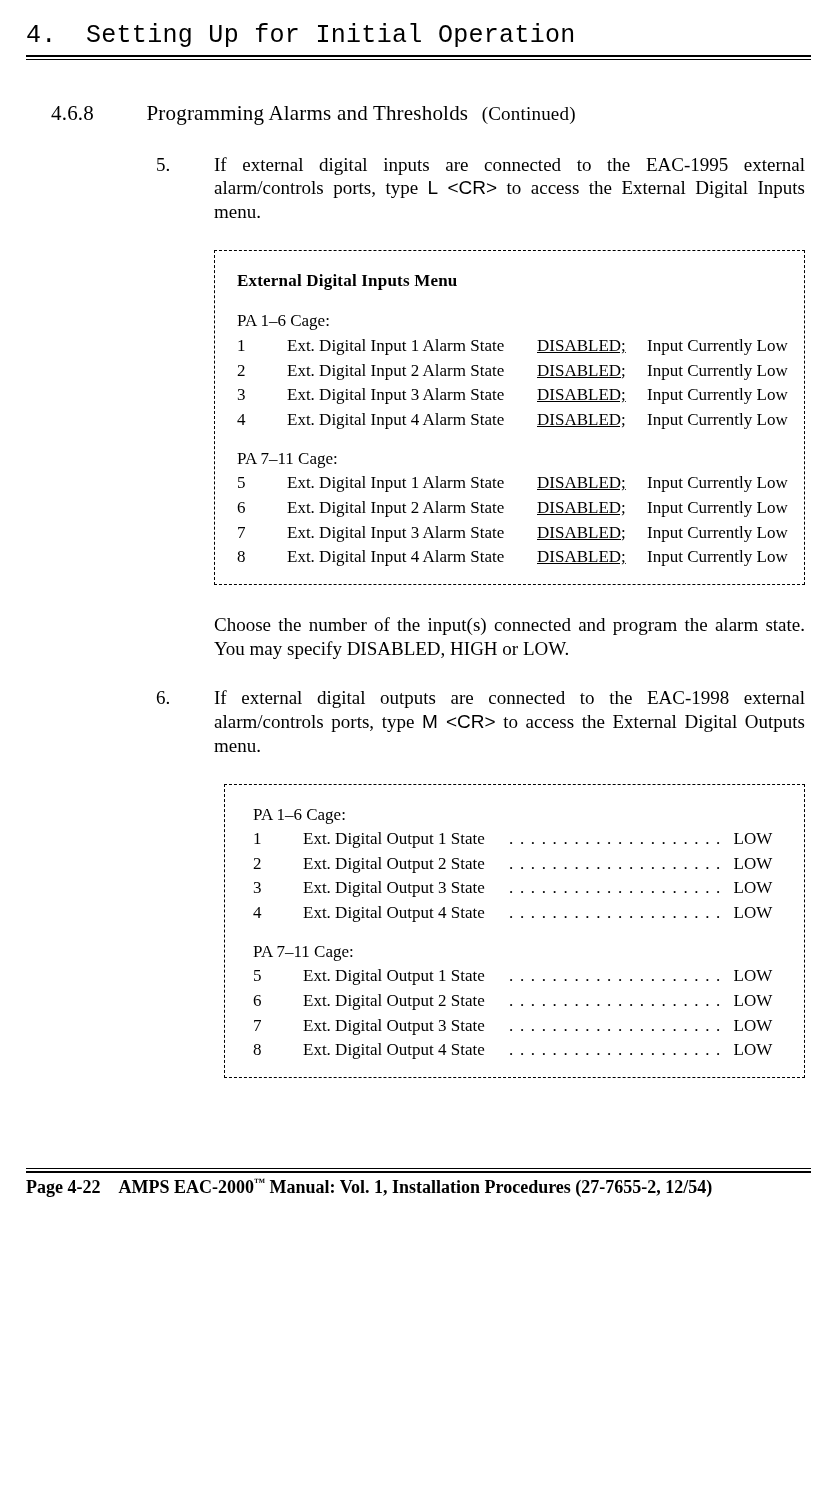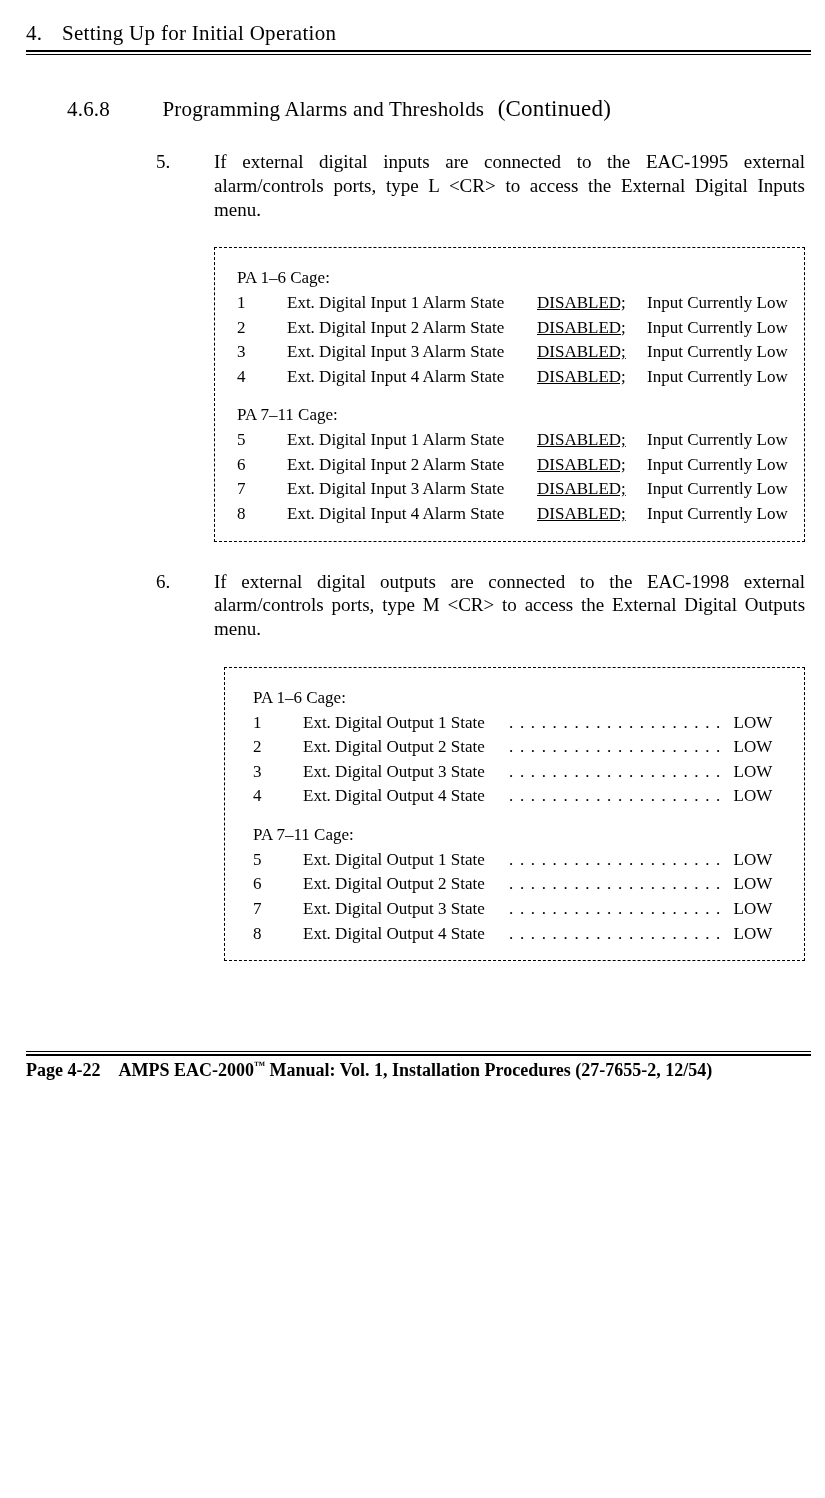--- a/index.html
+++ b/index.html
@@ -7,54 +7,54 @@
       font-family: "Times New Roman", Times, serif;
       font-size: 19px;
       margin: 0;
       padding: 20px 14px 10px 26px;
       width: 825px;
       box-sizing: border-box;
       color: #000;
       line-height: 1.25;
     }
     .chapter-header {
-      font-family: Liberation Serif, serif;
-      font-size: 21px;
+      font-family: Liberation Mono, monospace;
+      font-size: 25px;
       letter-spacing: 0.3px;
       margin-bottom: 4px;
     }
     .ch-num { display: inline-block; margin-right: 14px; }
     .header-rule {
       height: 5px;
       background: linear-gradient(#000, #000) 0 0 / 100% 2px no-repeat,
                   linear-gradient(#000, #000) 0 100% / 100% 1px no-repeat;
       margin-bottom: 40px;
     }
     .section-heading {
       margin-left: 25px;
       font-family: "Century Schoolbook", "Times New Roman", serif;
       font-size: 21px;
       letter-spacing: 0.2px;
       margin-bottom: 26px;
     }
-    .sec-num { display:inline-block; width: 90px; margin-left: 16px; }
-    .continued { font-family: "Times New Roman", Times, serif; font-size: 23px; margin-left: 8px; }
+    .sec-num { display:inline-block; width: 90px; }
+    .continued { font-family: "Times New Roman", Times, serif; font-size: 19px; margin-left: 8px; }
     .list-block {
       margin-left: 130px;
       margin-right: 6px;
     }
     .step-row {
       display: flex;
       align-items: flex-start;
       margin-bottom: 26px;
     }
     .step-num { width: 58px; flex: 0 0 58px; }
     .step-body { flex: 1; text-align: justify; }
     .step-body-full { margin-left: 58px; text-align: justify; margin-bottom: 26px; }
-    .cmd { font-family: Liberation Serif, serif; white-space: nowrap; }
+    .cmd { font-family: Liberation Sans, sans-serif; white-space: nowrap; }
     .menu-box {
       border: 1px dashed #000;
       margin: 10px 0 28px 58px;
       padding: 18px 22px 14px 22px;
       font-size: 17px;
       line-height: 1.45;
     }
     .menu-title {
       font-family: "Century Schoolbook", "Times New Roman", serif;
       font-weight: bold;
@@ -100,20 +100,21 @@
   <div class="step-row">
     <div class="step-num">5.</div>
     <div class="step-body">
       <span>If external digital inputs are connected to the EAC-1995 external alarm/controls ports, type </span>
       <span class="cmd">L &lt;CR&gt;</span>
       <span> to access the External Digital Inputs menu.</span>
     </div>
   </div>
 
   <div class="menu-box">
+    <div class="menu-title">External Digital Inputs Menu</div>
     <div class="cage-label">PA 1–6 Cage:</div>
     <div class="menu-row">
         <span class="mcol-a">1</span>
         <span class="mcol-b">Ext. Digital Input 1 Alarm State</span>
         <span class="mcol-c">DISABLED;</span>
         <span class="mcol-d">Input Currently Low</span>
       </div>
     <div class="menu-row">
         <span class="mcol-a">2</span>
         <span class="mcol-b">Ext. Digital Input 2 Alarm State</span>
@@ -153,20 +154,21 @@
         <span class="mcol-d">Input Currently Low</span>
       </div>
     <div class="menu-row">
         <span class="mcol-a">8</span>
         <span class="mcol-b">Ext. Digital Input 4 Alarm State</span>
         <span class="mcol-c">DISABLED;</span>
         <span class="mcol-d">Input Currently Low</span>
       </div>
   </div>
 
+  <div class="step-body-full">Choose the number of the input(s) connected and program the alarm state.  You may specify DISABLED, HIGH or LOW.</div>
 
   <div class="step-row">
     <div class="step-num">6.</div>
     <div class="step-body">
       <span>If external digital outputs are connected to the EAC-1998 external alarm/controls ports, type </span>
       <span class="cmd">M &lt;CR&gt;</span>
       <span> to access the External Digital Outputs menu.</span>
     </div>
   </div>
 

